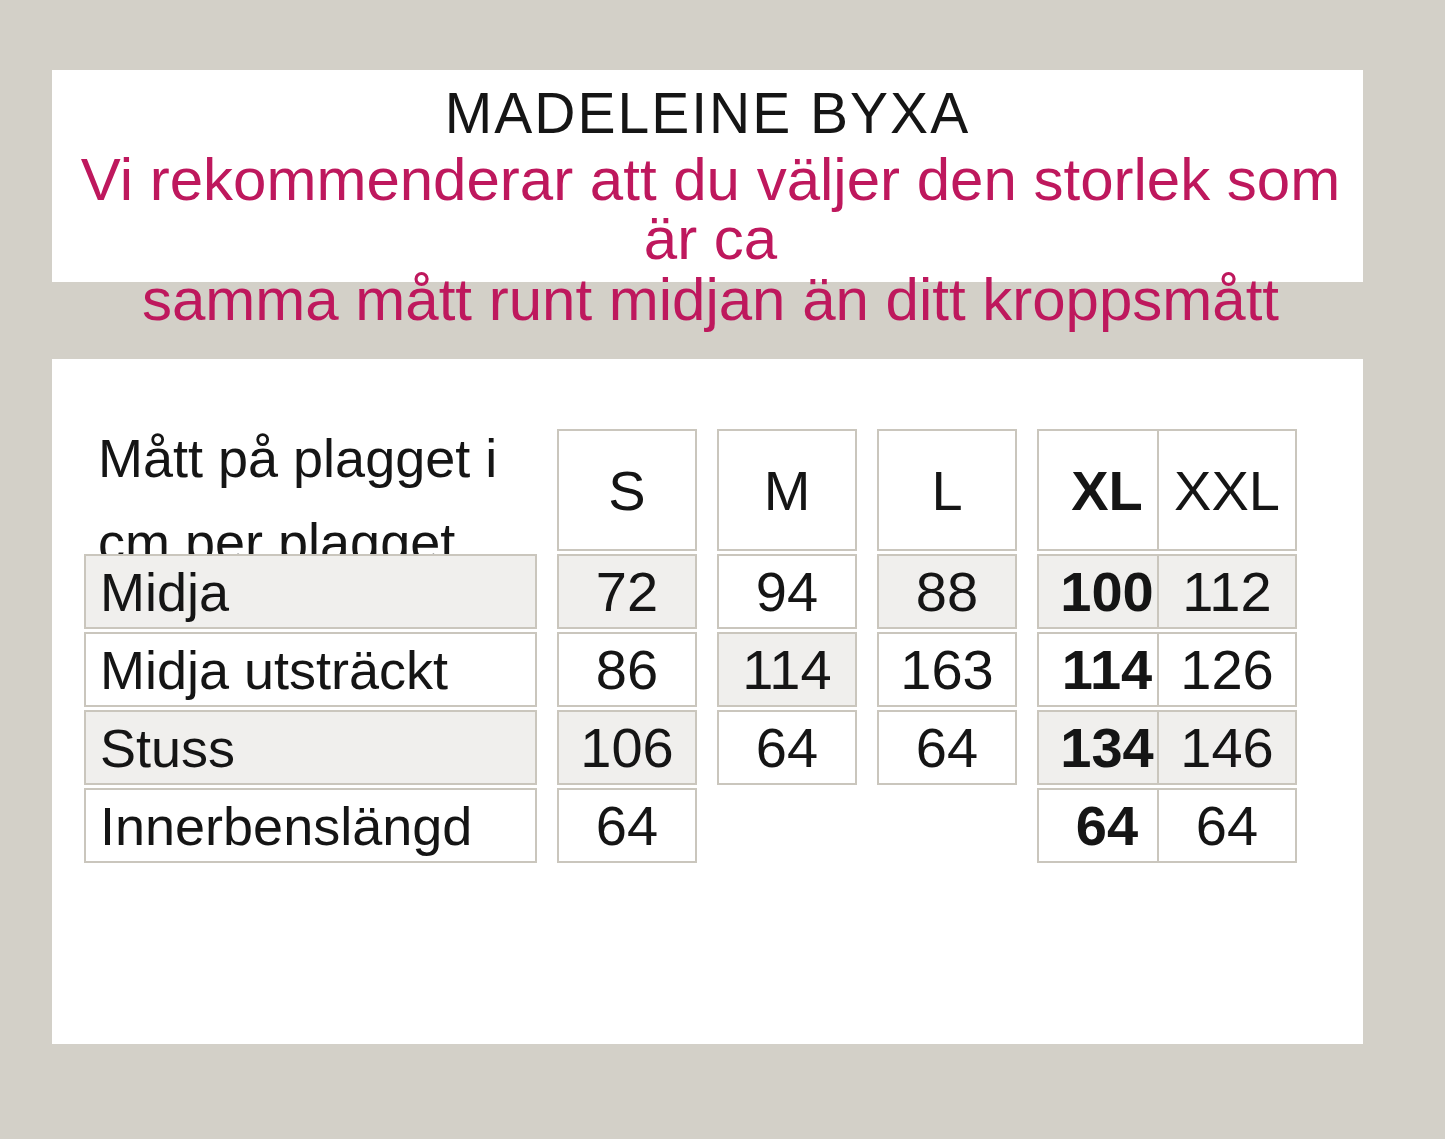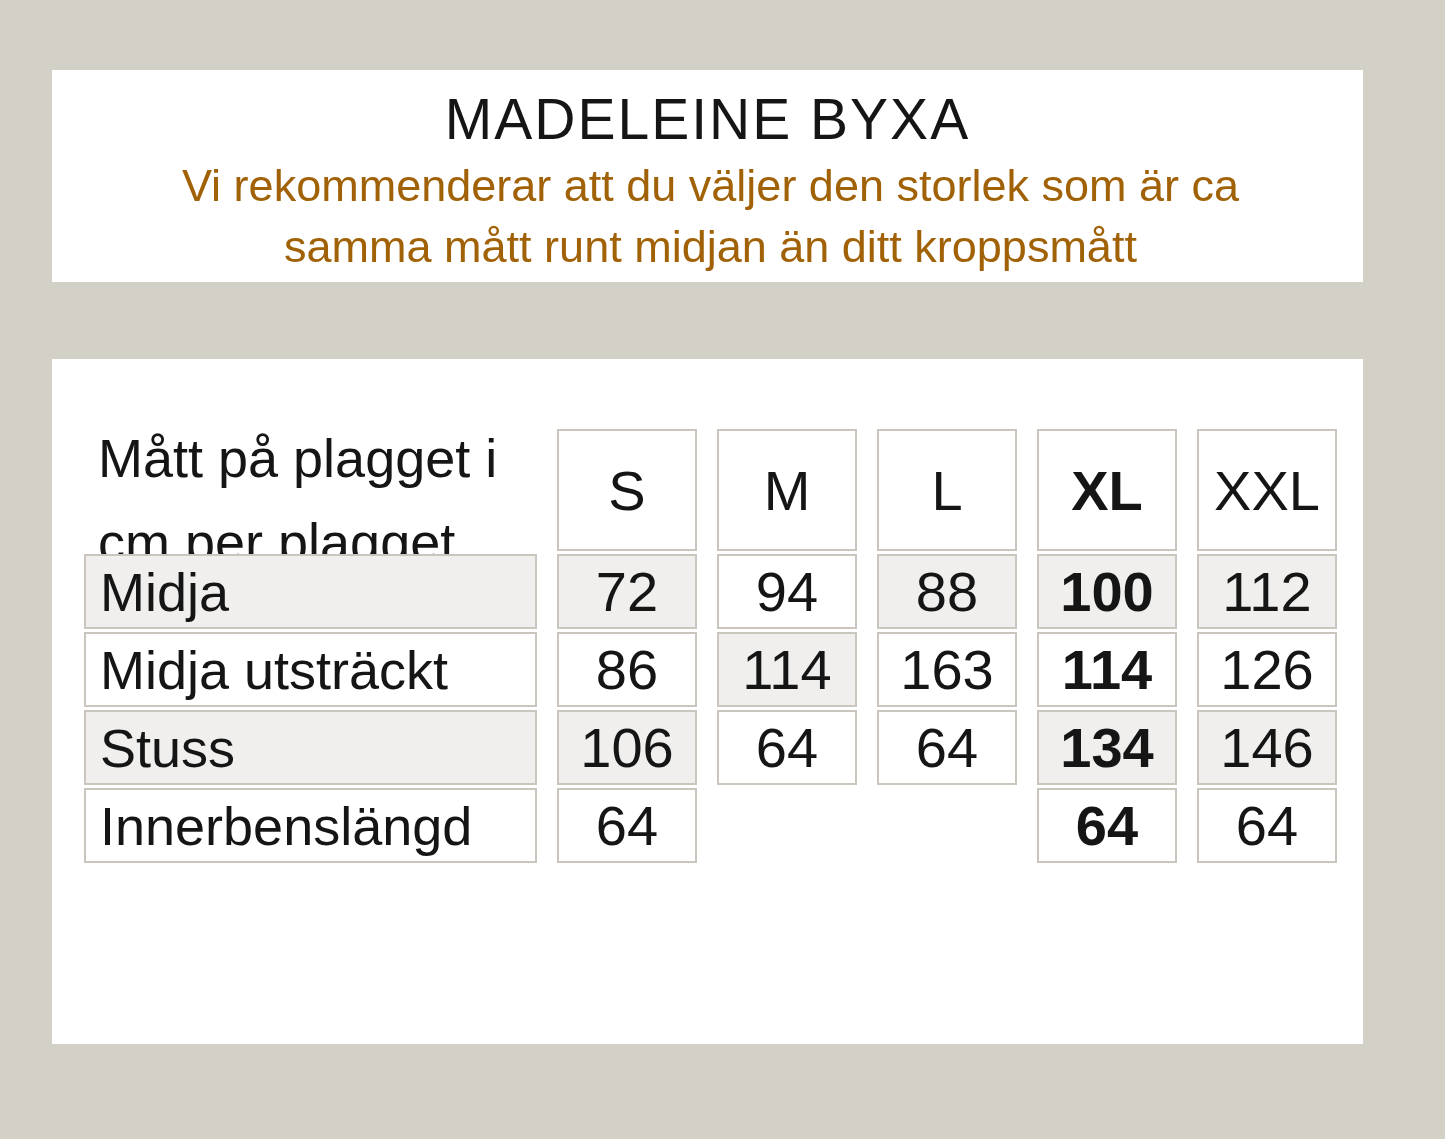--- a/index.html
+++ b/index.html
@@ -7,44 +7,44 @@
   body {
     position: relative;
     background: #d3d0c8;
     font-family: "Liberation Sans", "DejaVu Sans", sans-serif;
     color: #151515;
     overflow: hidden;
   }
   .panel { position: absolute; left: 52px; width: 1311px; background: #ffffff; }
   .intro-panel { top: 70px; height: 212px; text-align: center; }
   .chart-title {
-    margin-top: 14px;
+    margin-top: 8px;
     font-size: 57px;
     line-height: 70px;
     letter-spacing: 2px;
     font-weight: normal;
     color: #151515;
   }
   .chart-subtitle {
-    font-size: 45px;
+    font-size: 60px;
     line-height: 59px;
     margin-top: 2px;
-    color: #a16207;
+    color: #be185d;
     margin-left: 6px;
   }
   .table-panel { top: 359px; height: 685px; }
 
   .col { position: absolute; top: 70px; display: flex; flex-direction: column; gap: 3px; }
   .label-col { left: 32px; width: 453px; }
   .size-col { width: 140px; }
   .size-col.c0 { left: 505px; }
   .size-col.c1 { left: 665px; }
   .size-col.c2 { left: 825px; }
   .size-col.c3 { left: 985px; font-weight: bold; }
-  .size-col.c4 { left: 1145px; border-radius: 24px; }
+  .size-col.c4 { left: 1105px; border-radius: 24px; }
 
   .cell {
     display: flex;
     align-items: center;
     justify-content: center;
     border: 2px solid #cac6bd;
     background: #ffffff;
     font-size: 56px;
     color: #151515;
     height: 75px;

